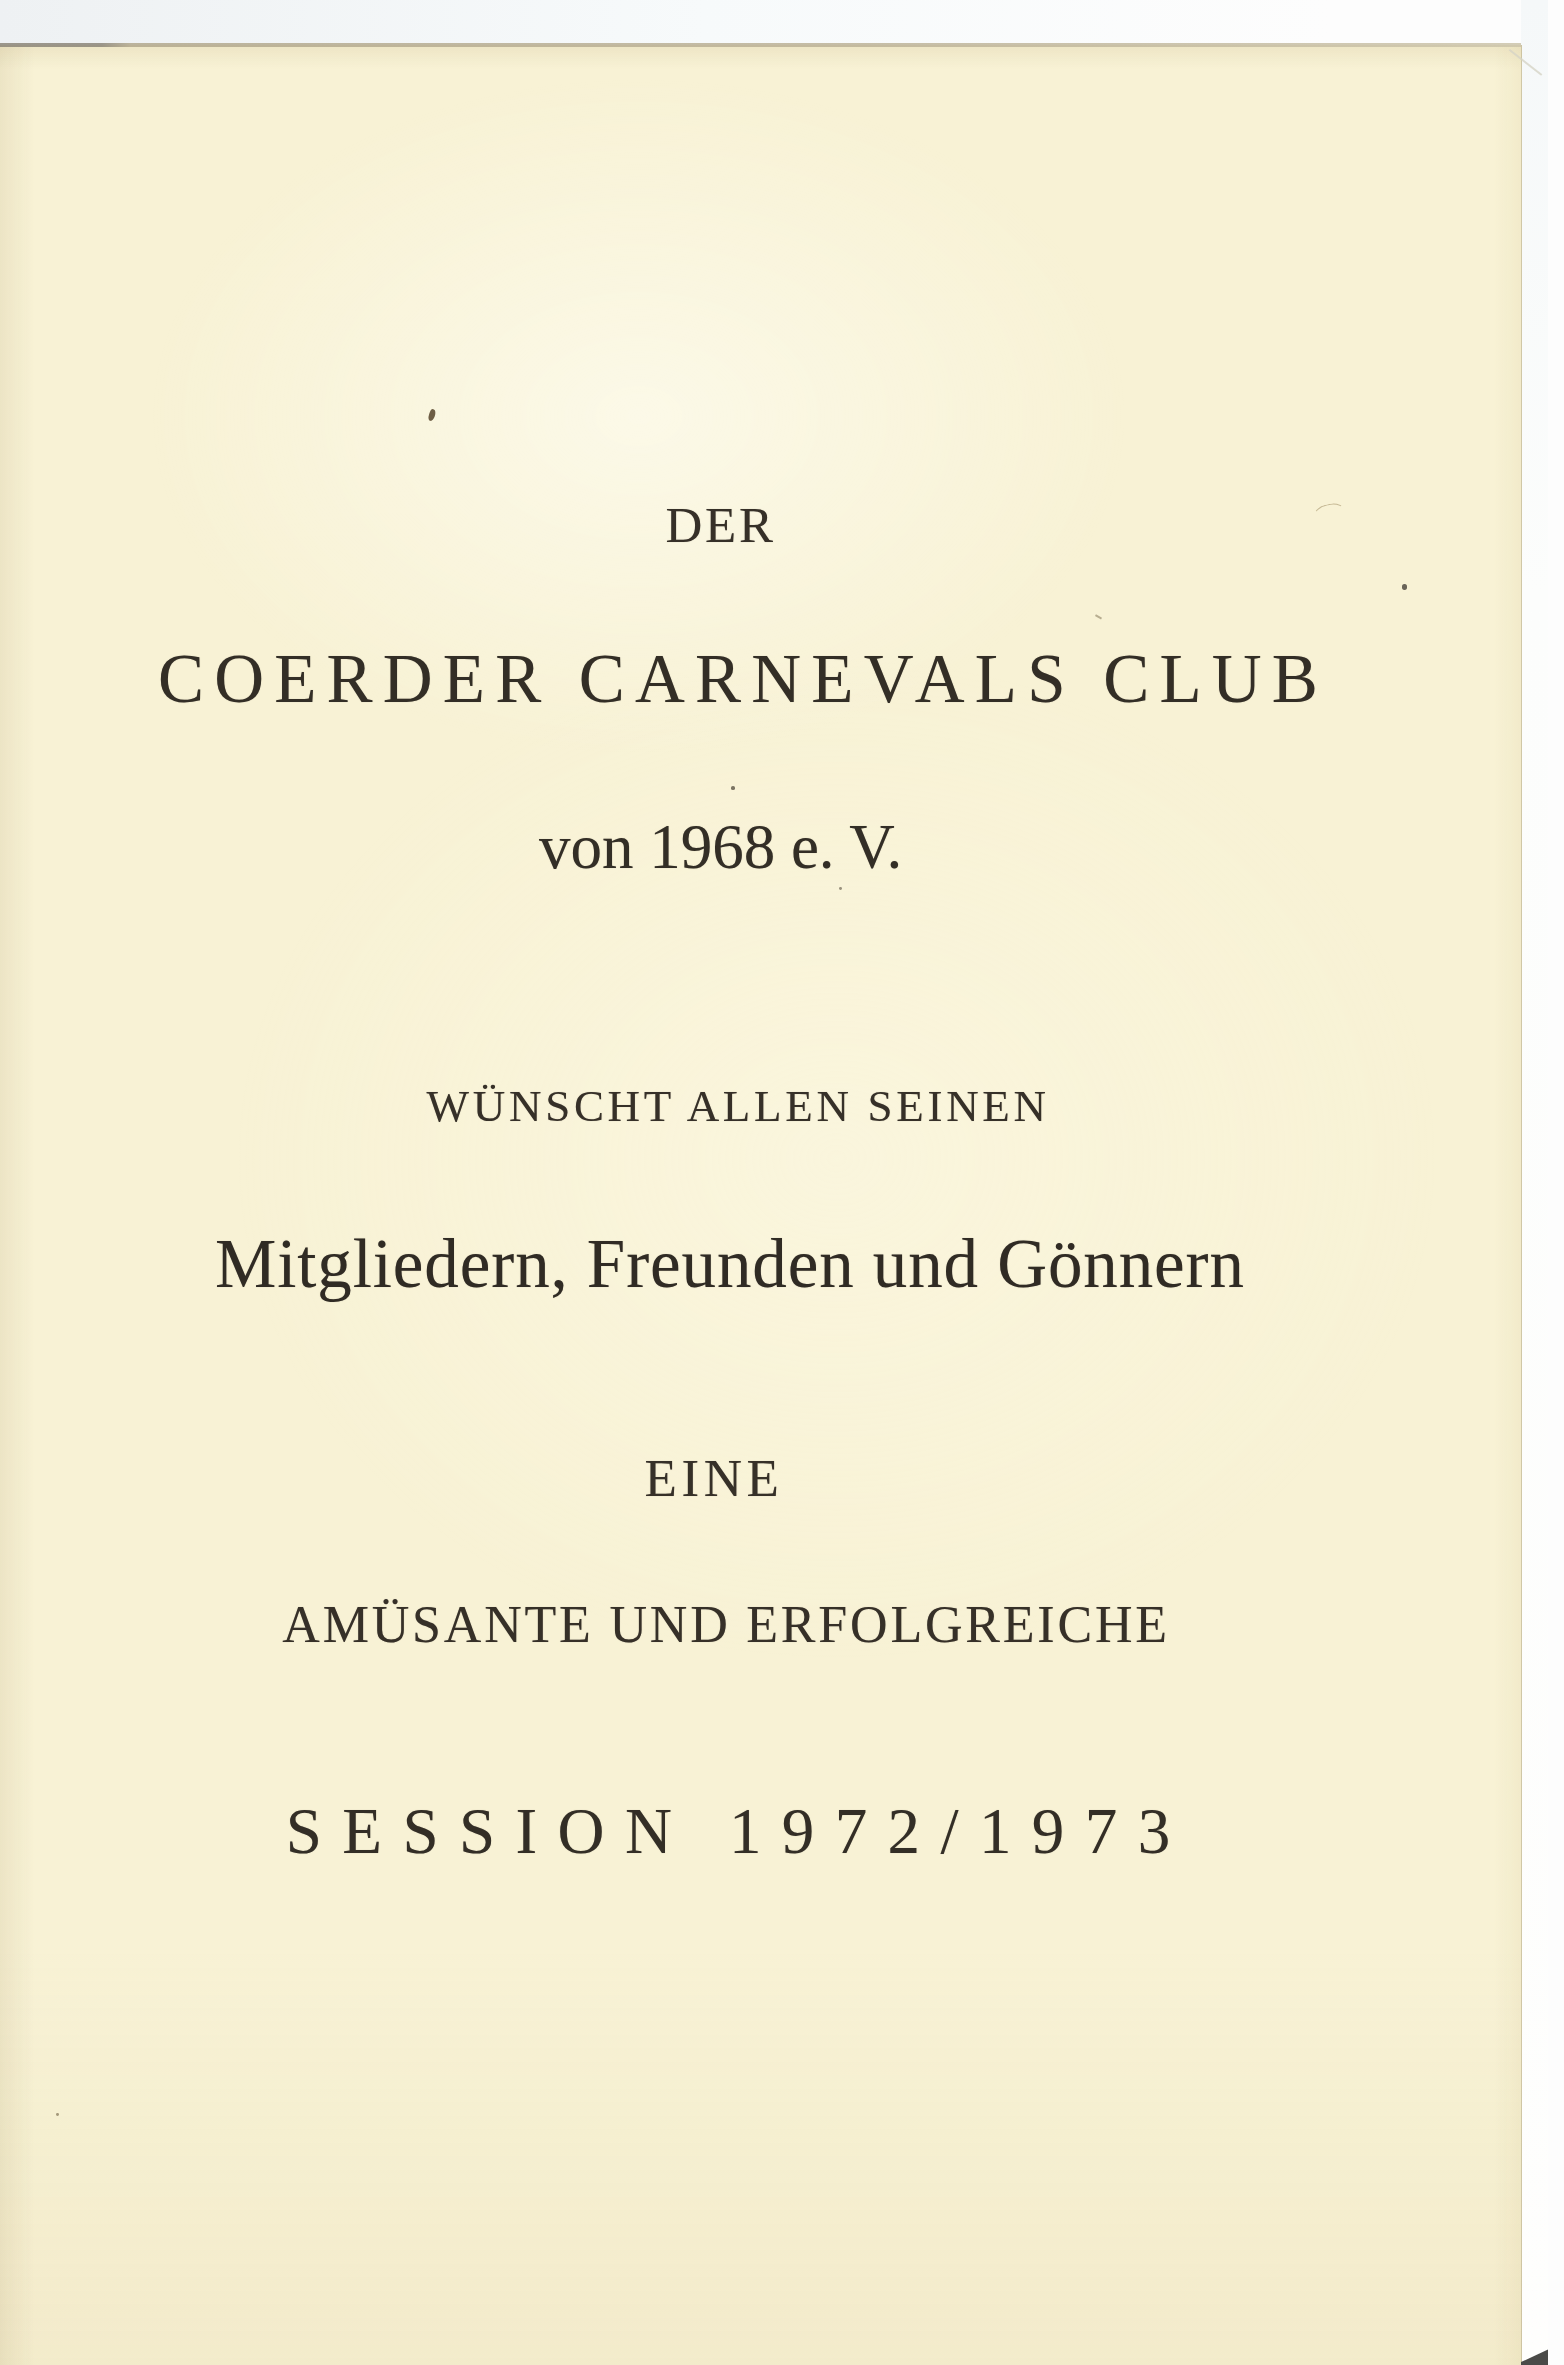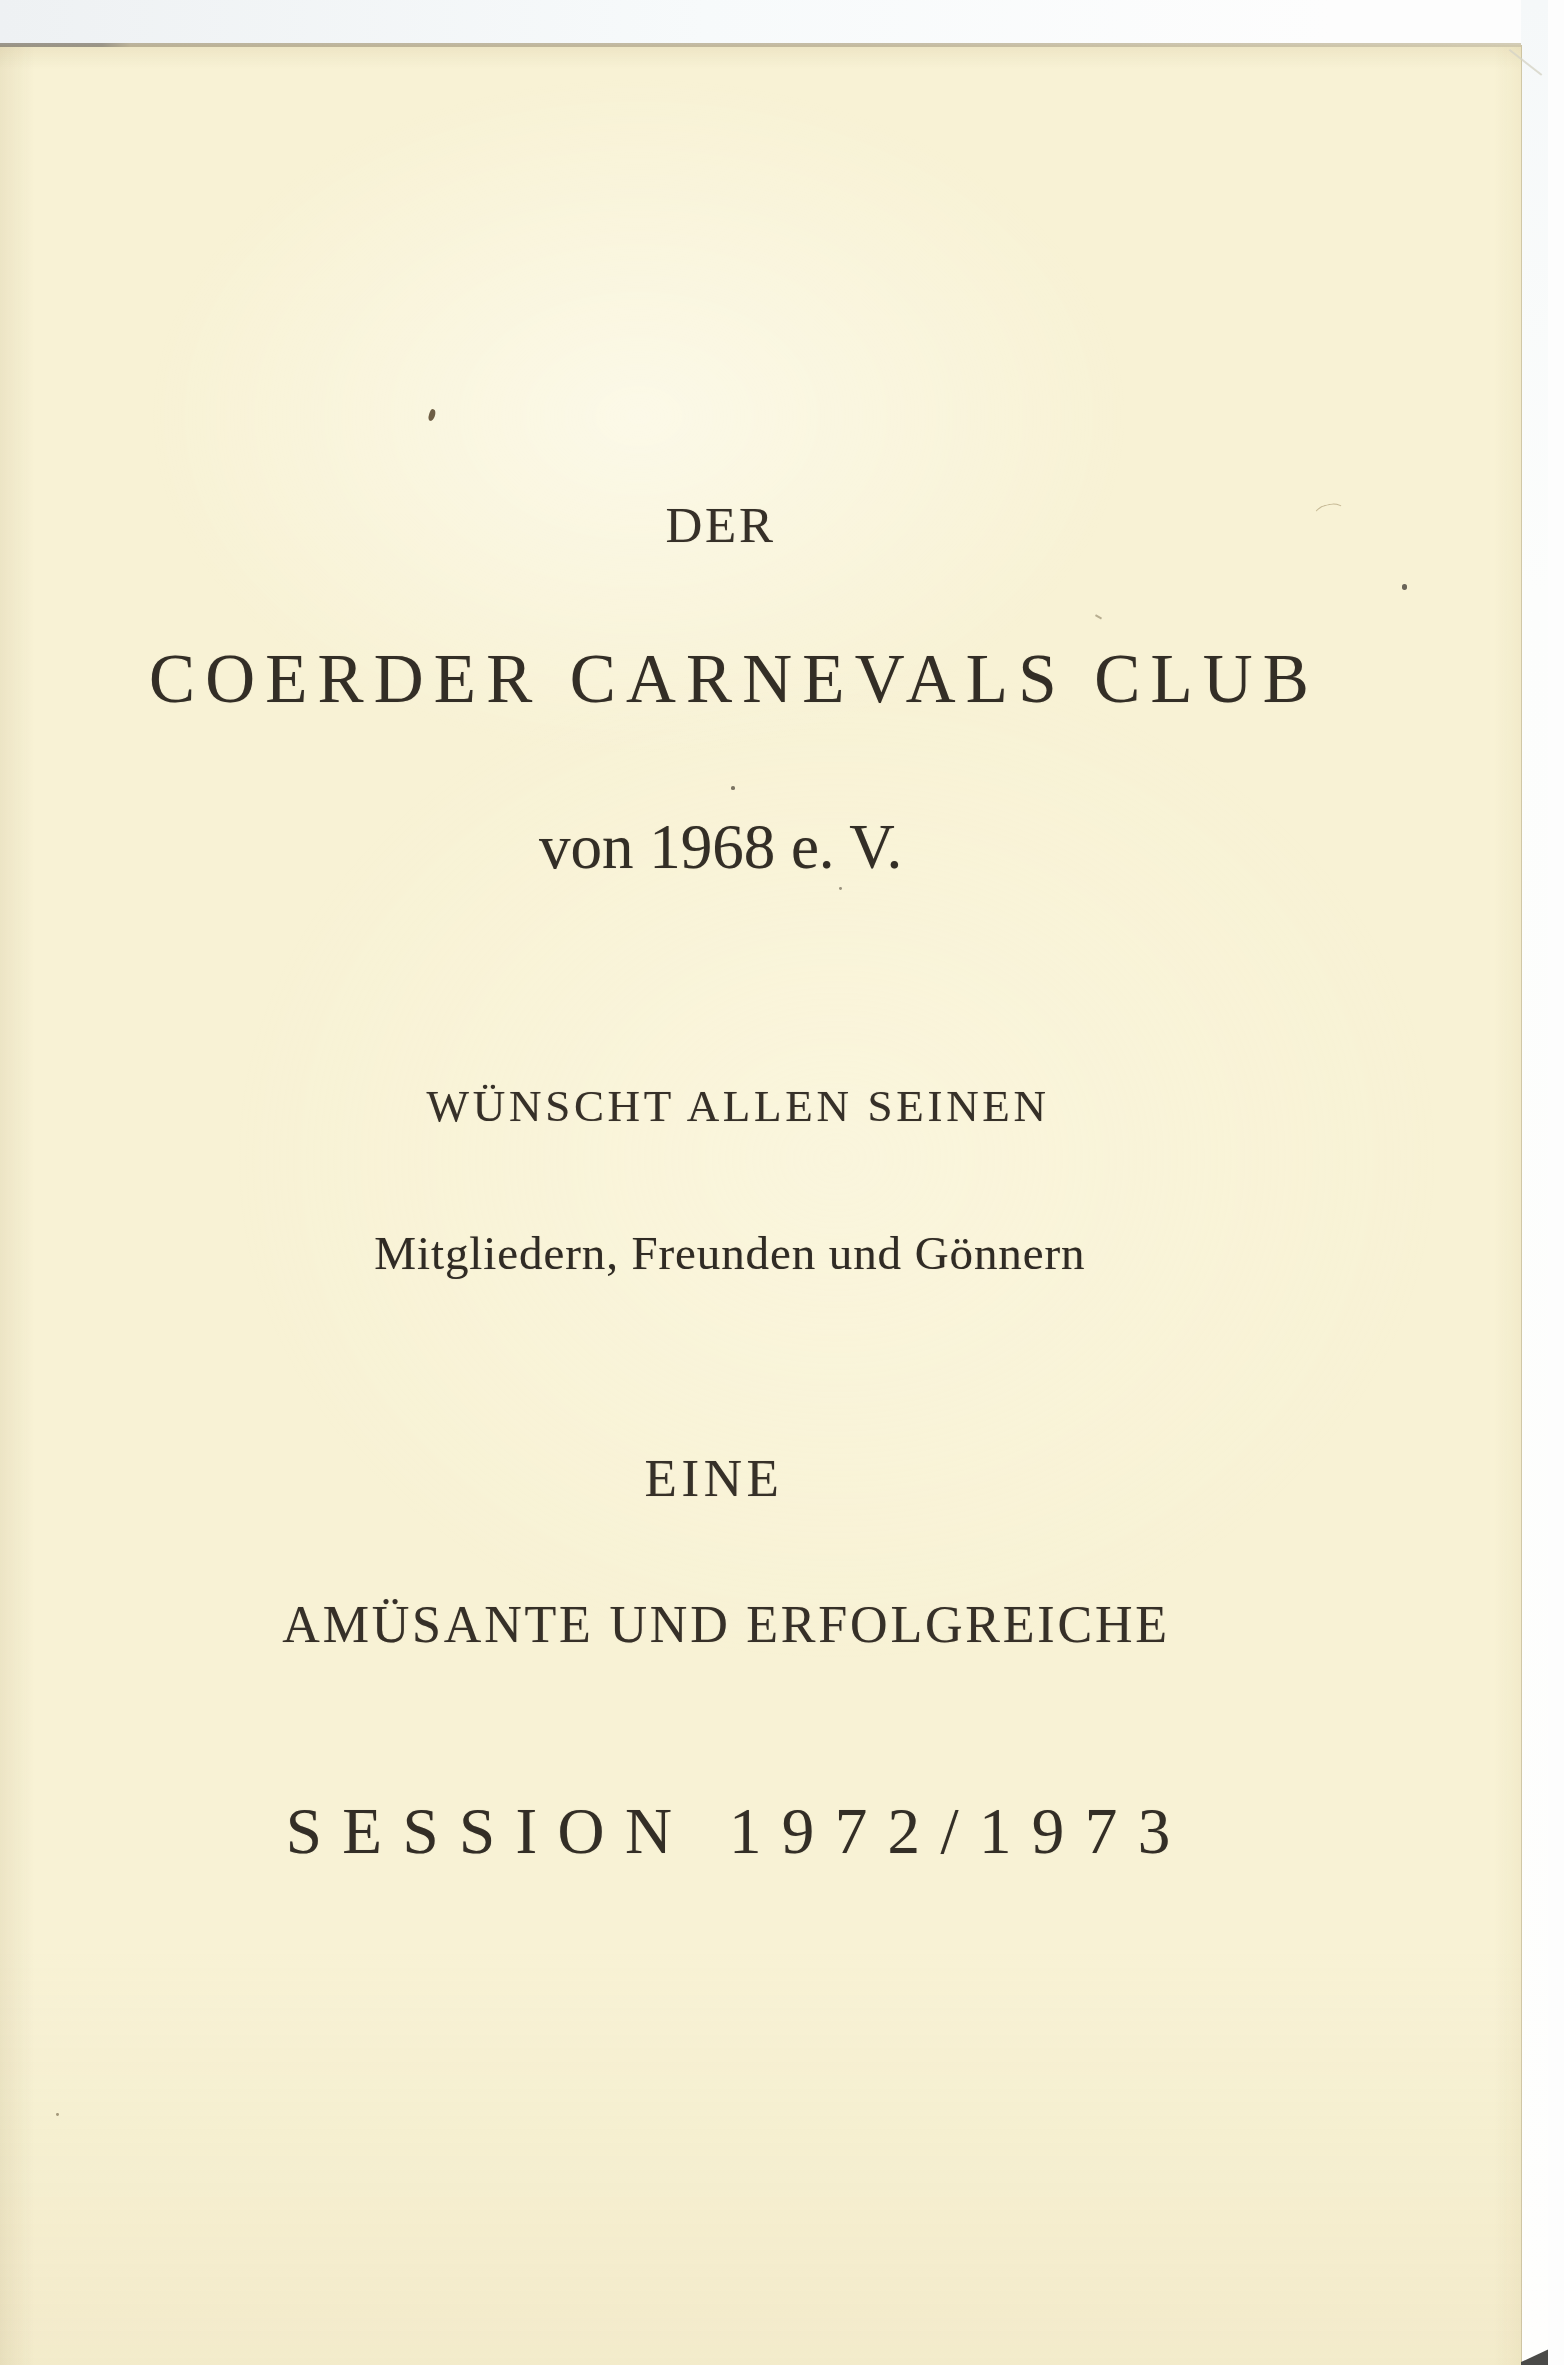--- a/index.html
+++ b/index.html
@@ -51,24 +51,24 @@
     background:#4a4a48;
     clip-path:polygon(0 88%, 100% 2%, 100% 100%, 0 100%);
   }
   
   .line {
     position:absolute; margin:0; width:1456px; text-align:center;
     line-height:1; color:#363028; white-space:nowrap;
     text-shadow:0 0 0.9px rgba(59,53,44,0.35);
   }
   .l1 { left:-7.4px;  top:455px;  font-size:51px; letter-spacing:2.8px; }
-  .l2 { left:6px;   top:600px;  font-size:69px; letter-spacing:10.2px; color:#332e26; }
+  .l2 { left:15px;   top:600px;  font-size:69px; letter-spacing:10.2px; color:#332e26; }
   .l3 { left:-7.4px;  top:771px;  font-size:63px; letter-spacing:0;    color:#332e26; }
   .l4 { left:10.2px;  top:1039px; font-size:45px; letter-spacing:3.7px; }
-  .l5 { left:1.9px;   top:1185px; font-size:47px; letter-spacing:0.9px;  color:#302b24; }
+  .l5 { left:1.9px;   top:1185px; font-size:69px; letter-spacing:0.9px;  color:#302b24; }
   .l6 { left:-14px; top:1407px; font-size:53px; letter-spacing:4.6px; }
   .l7 { left:-1.9px;  top:1554px; font-size:52px; letter-spacing:2.8px; }
   .l8 { left:10.2px;  top:1754px; font-size:65px; letter-spacing:20.4px; color:#332e26; }
   
   .speck { position:absolute; pointer-events:none; }
   .sp1 { left:429px; top:364px; width:5.6px; height:12px; background:#55432a;
          border-radius:45% 55% 50% 50%; transform:rotate(18deg); opacity:.85; }
   .sp2 { left:1402px; top:539px; width:4.6px; height:5.6px; background:#46413a;
          border-radius:50%; opacity:.8; }
   .sp3 { left:1313px; top:459px; width:32px; height:20.4px;

